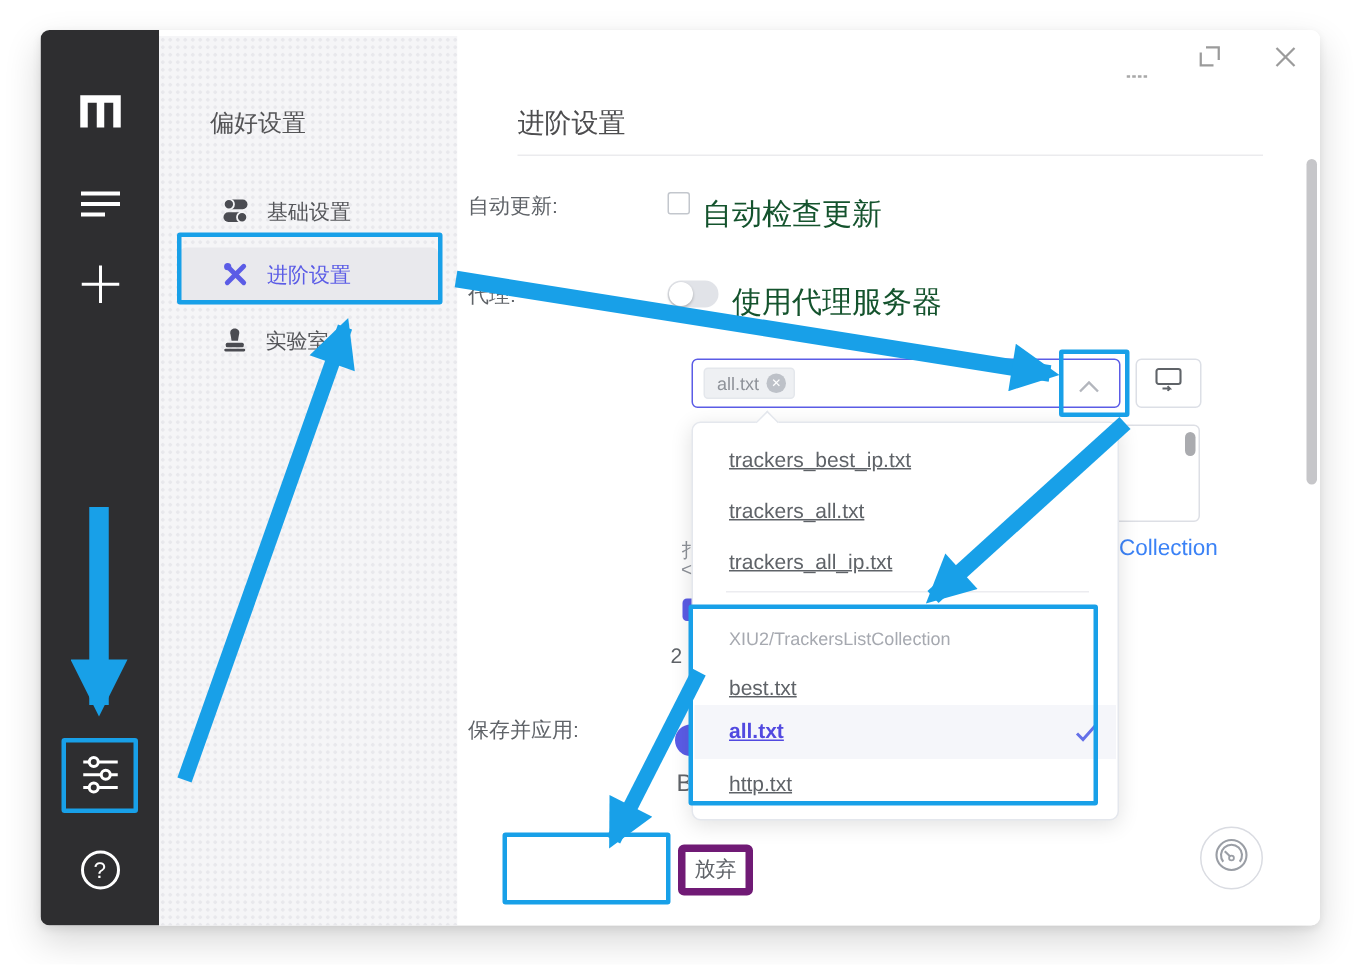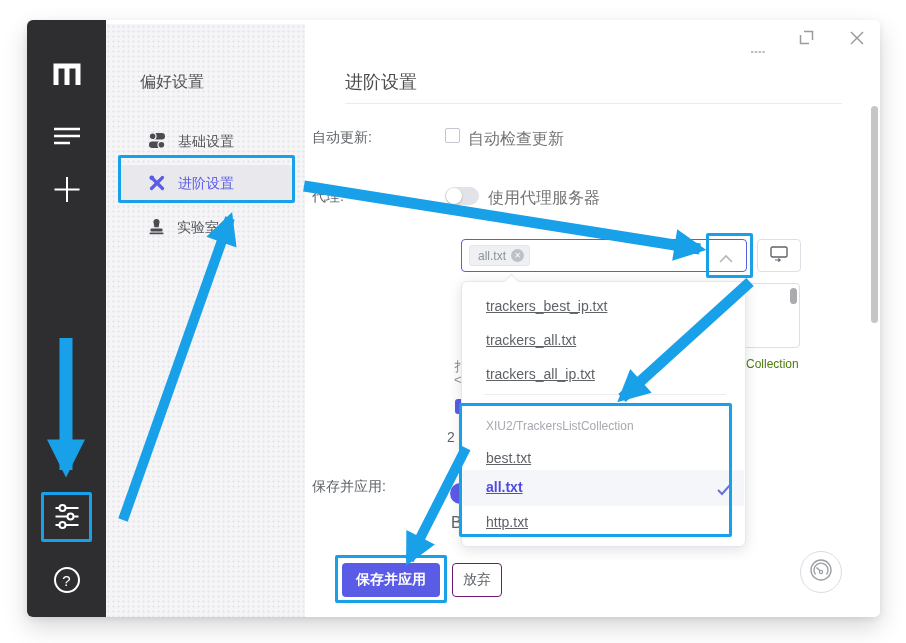--- a/index.html
+++ b/index.html
@@ -25,21 +25,21 @@
     font-size:14px;color:#55565a;cursor:pointer;}
   .prefs-item.active{background:#e9e9ed;color:#5b5ce6;}
 
   
   .main{position:absolute;left:278px;top:0;right:0;bottom:0;background:#fff;}
   .main-title{position:absolute;left:318px;top:50px;font-size:18px;color:#4d4d4f;}
   .hdr-line{position:absolute;left:318px;top:83px;width:497px;height:1px;background:#ebebee;}
   .v-scroll{position:absolute;left:844px;top:86px;width:7px;height:217px;background:#c6c6c9;border-radius:4px;}
 
   .form-label{position:absolute;width:130px;text-align:left;font-size:14px;color:#5f6368;}
-  .row-text{position:absolute;font-size:16px;color:#737373;}
+  .row-text{position:absolute;font-size:20px;color:#14532d;}
 
   .checkbox{position:absolute;left:418px;top:108px;width:15px;height:15px;background:#fff;
     border:1px solid #c3c7cd;border-radius:2px;box-sizing:border-box;}
 
   .switch{position:absolute;left:418px;top:167px;width:34px;height:18px;background:#e1e3e8;border-radius:9px;}
   .switch .knob{position:absolute;left:1px;top:1px;width:16px;height:16px;background:#fff;border-radius:50%;
     box-shadow:0 1px 2px rgba(0,0,0,.25);}
 
   .tracker-select{position:absolute;left:434px;top:219px;width:286px;height:33px;background:#fff;
     border:1px solid #5b5ce6;border-radius:4px;box-sizing:border-box;}
@@ -49,21 +49,21 @@
   .tag-close{width:13px;height:13px;border-radius:50%;background:#bdc1c8;color:#fff;font-size:8px;
     display:flex;align-items:center;justify-content:center;}
   .chevron{position:absolute;right:12px;top:10px;}
 
   .btn-sync{position:absolute;left:730px;top:219px;width:44px;height:33px;background:#fff;
     border:1px solid #dcdfe6;border-radius:4px;display:flex;align-items:center;justify-content:center;box-sizing:border-box;}
 
   .textarea-frag{position:absolute;left:640px;top:263px;width:133px;height:65px;background:#fff;
     border:1px solid #dddfe5;border-radius:4px;box-sizing:border-box;z-index:1;}
   .ta-thumb{position:absolute;right:2px;top:4px;width:7px;height:16px;background:#aaabaf;border-radius:4px;}
-  .help-frag{position:absolute;left:719px;top:337px;font-size:12px;color:#4d7c0f;z-index:1;}
+  .help-frag{position:absolute;left:719px;top:337px;font-size:15px;color:#3b82f6;z-index:1;}
 
   .frag{position:absolute;overflow:hidden;white-space:nowrap;z-index:1;}
   .frag-cbx{position:absolute;left:428px;top:379px;width:7px;height:15px;background:#5b5ce6;border-radius:3px 0 0 3px;z-index:1;}
   .port-toggle-frag{position:absolute;left:423px;top:463px;width:21px;height:21px;background:#5b5ce6;border-radius:50%;z-index:1;}
 
   
   .dropdown{position:absolute;left:434px;top:261px;width:285px;height:266px;background:#fff;
     border:1px solid #e4e7ed;border-radius:6px;box-sizing:border-box;z-index:5;
     box-shadow:0 3px 14px rgba(0,0,0,.12);}
   .dd-notch{position:absolute;left:44px;top:-6px;width:10px;height:10px;background:#fff;
@@ -72,21 +72,21 @@
   .dd-divider{position:absolute;left:22px;top:112px;width:242px;height:1px;background:#ececf0;}
   .dd-group-label{position:absolute;left:24px;top:137px;font-size:12px;color:#a6a9b0;}
   .dd-selected-row{position:absolute;left:1px;top:188px;width:281px;height:36px;background:#f5f6fa;}
   .dd-item.selected{color:#5149e0;font-weight:bold;}
   .dd-check{position:absolute;left:254px;top:200px;}
 
   
   .btn-save{position:absolute;left:315px;top:543px;width:98px;height:34px;background:#5b5ce6;border:none;
     border-radius:4px;color:#fff;font-size:14px;font-weight:bold;display:flex;align-items:center;justify-content:center;}
   .btn-discard{position:absolute;left:425px;top:543px;width:50px;height:34px;background:#fff;
-    border:1px solid #701a75;border-radius:4px;color:#5f6368;font-size:14px;box-sizing:border-box;
+    border:5px solid #701a75;border-radius:4px;color:#5f6368;font-size:14px;box-sizing:border-box;
     display:flex;align-items:center;justify-content:center;}
   .btn-gauge{position:absolute;left:773px;top:531px;width:42px;height:42px;border:1px solid #dadce2;
     border-radius:50%;background:#fff;display:flex;align-items:center;justify-content:center;box-sizing:border-box;}
 
   
   .winctl{position:absolute;color:#9b9b9b;}
 
   
   .ann-box{position:absolute;border:3px solid #18a0e8;border-radius:2px;box-sizing:border-box;z-index:20;pointer-events:none;}
   .arrows{position:absolute;inset:0;z-index:30;pointer-events:none;}
@@ -252,21 +252,20 @@
       <div class="dd-item" style="top:168px">best.txt</div>
       <div class="dd-item selected" style="top:197px">all.txt</div>
       <div class="dd-check">
         <svg width="16" height="13" viewBox="0 0 16 13">
           <polyline points="2,7 6,11 14,2" fill="none" stroke="#6470e8" stroke-width="2"></polyline>
         </svg>
       </div>
       <div class="dd-item" style="top:232px">http.txt</div>
     </div>
 
-    <button class="btn-save">保存并应用</button>
     <button class="btn-discard">放弃</button>
     <div class="btn-gauge">
       <span>
         <svg width="24" height="24" viewBox="0 0 24 24">
           <circle cx="12" cy="12" r="10" fill="none" stroke="#9a9ea5" stroke-width="1.4"></circle>
           <path d="M6.5 16.5 A7 7 0 1 1 17.5 16.5" fill="none" stroke="#9a9ea5" stroke-width="1.4"></path>
           <circle cx="12" cy="14" r="1.6" fill="none" stroke="#9a9ea5" stroke-width="1.2"></circle>
           <line x1="11" y1="12.8" x2="7.5" y2="9.5" stroke="#9a9ea5" stroke-width="1.4"></line>
         </svg>
       </span>

